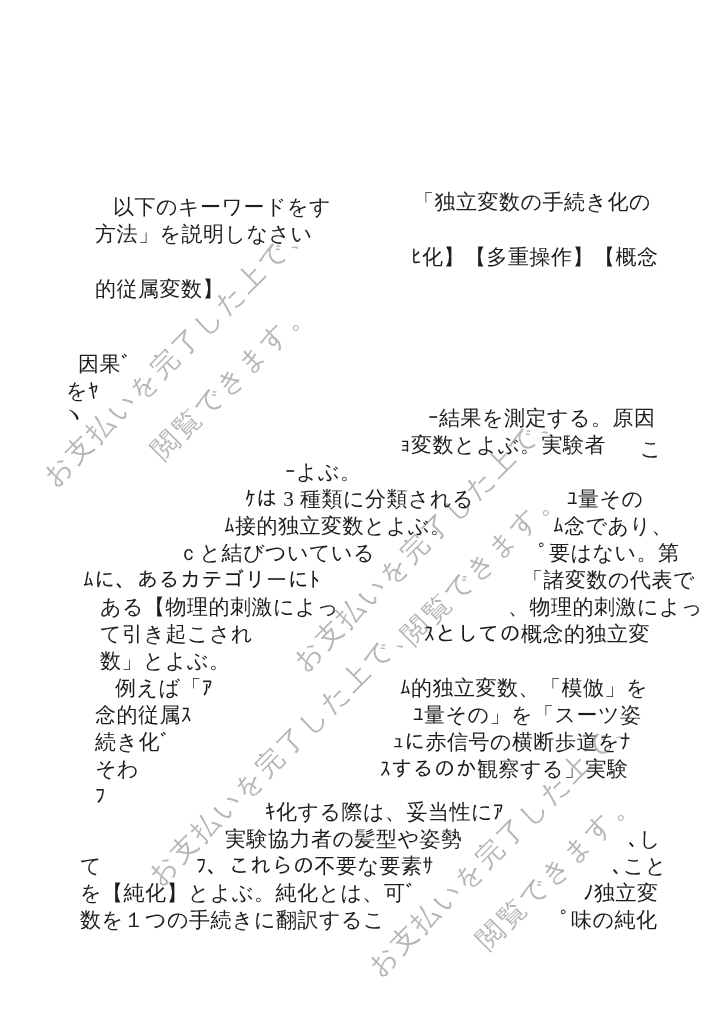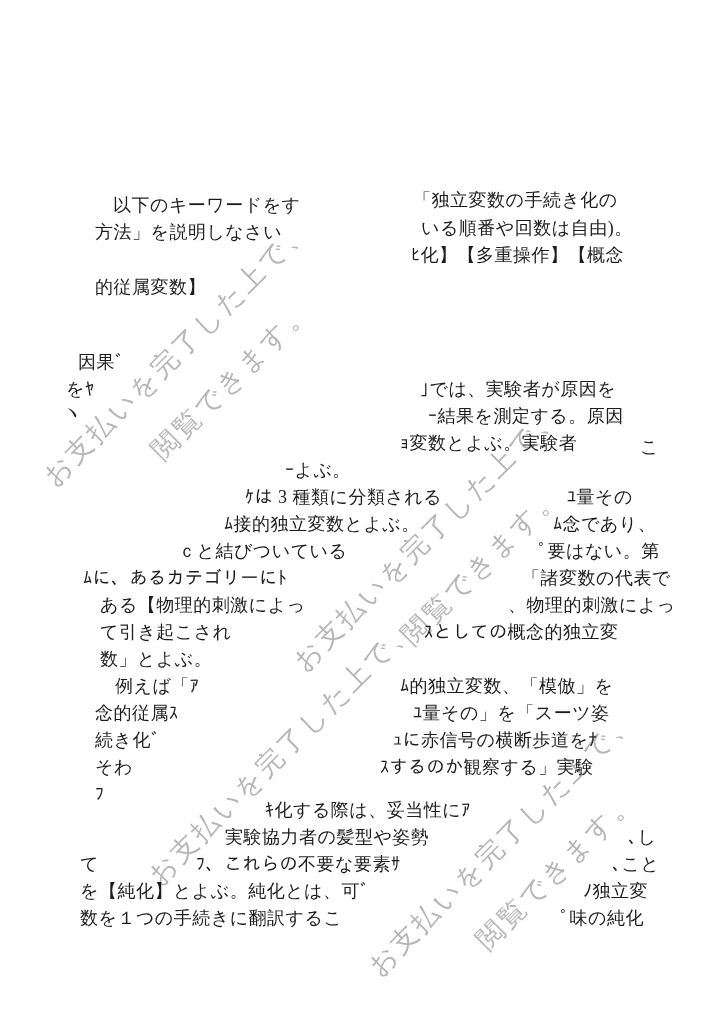--- a/index.html
+++ b/index.html
@@ -7,21 +7,21 @@
     position:relative;
     width:722px;height:1024px;
     background:#ffffff;
     overflow:hidden;
     font-family:"Liberation Serif","DejaVu Serif",serif;
     color:#1d1d1d;
   }
   .frag{
     position:absolute;
     white-space:nowrap;
-    font-size:18px;
+    font-size:21px;
     line-height:1.05;
     letter-spacing:0.5px;
   }
   .wm{
     position:absolute;
     width:400px;
     color:#b6b6b6;
     font-family:"Liberation Sans","DejaVu Sans",sans-serif;
     font-size:27px;
     letter-spacing:3px;
@@ -57,26 +57,24 @@
   <div class="wm wm4">
     <span class="wm-line a">お支払いを完了した上で、</span>
     <span class="wm-line b">閲覧できます。</span>
   </div>
 
   <span class="frag" style="left:113px;top:196px">以下のキーワードをす</span>
   <span class="frag" style="left:95px;top:223px">方法」を説明しなさい</span>
   <span class="frag" style="left:95px;top:278px">的従属変数】</span>
 
   <span class="frag" style="left:413px;top:191px">「独立変数の手続き化の</span>
-  <span class="frag" style="left:421px;top:219px">いる順番や回数は自由)。</span>
   <span class="frag" style="left:411px;top:246px">ﾋ化】【多重操作】【概念</span>
 
   <span class="frag" style="left:78px;top:353px">因果ﾞ</span>
   <span class="frag" style="left:66px;top:380px">をﾔ</span>
-  <span class="frag" style="left:420px;top:380px">｣では、実験者が原因を</span>
   <span class="frag" style="left:63px;top:404px">ヽ</span>
   <span class="frag" style="left:428px;top:407px">ｰ結果を測定する。原因</span>
   <span class="frag" style="left:400px;top:434px">ｮ変数とよぶ。実験者がﾞ</span>
   <span class="frag" style="left:640px;top:438px">こ</span>
   <span class="frag" style="left:285px;top:461px">ｰよぶ。</span>
 
   <span class="frag" style="left:245px;top:488px">ｹは 3 種類に分類される</span>
   <span class="frag" style="left:567px;top:488px">ﾕ量その</span>
   <span class="frag" style="left:224px;top:515px">ﾑ接的独立変数とよぶ。</span>
   <span class="frag" style="left:553px;top:515px">ﾑ念であり、</span>

